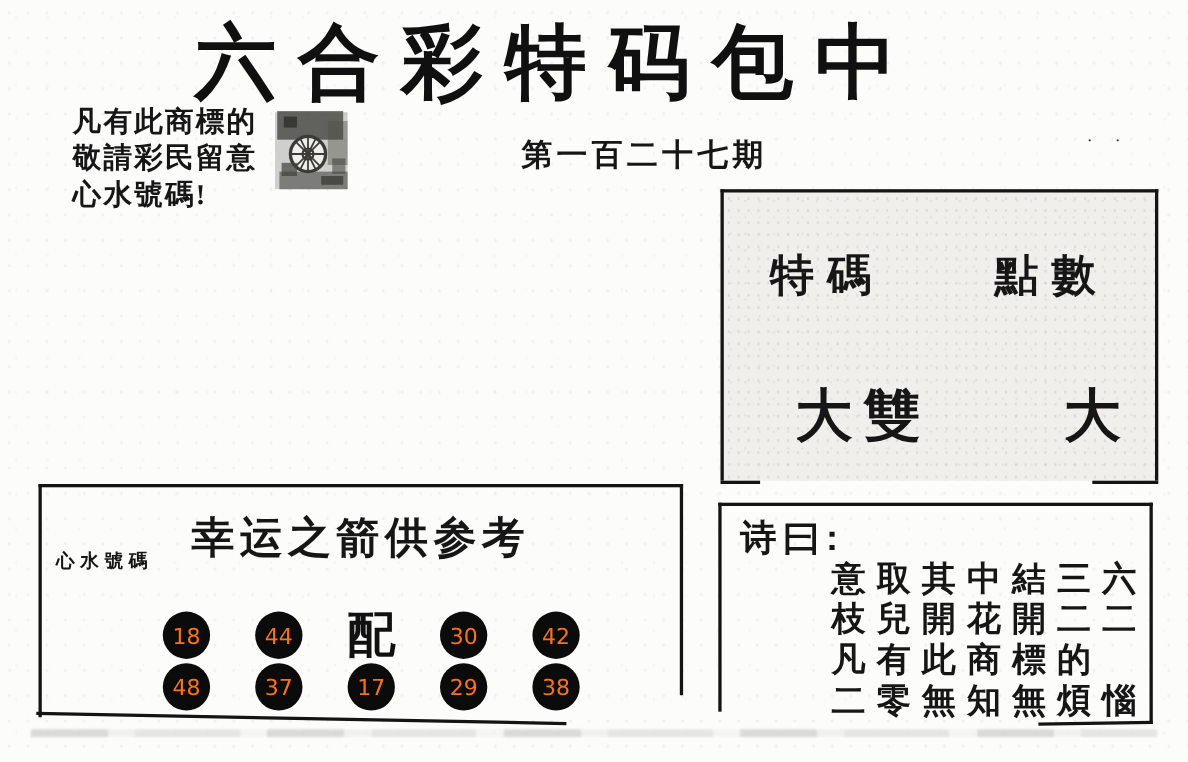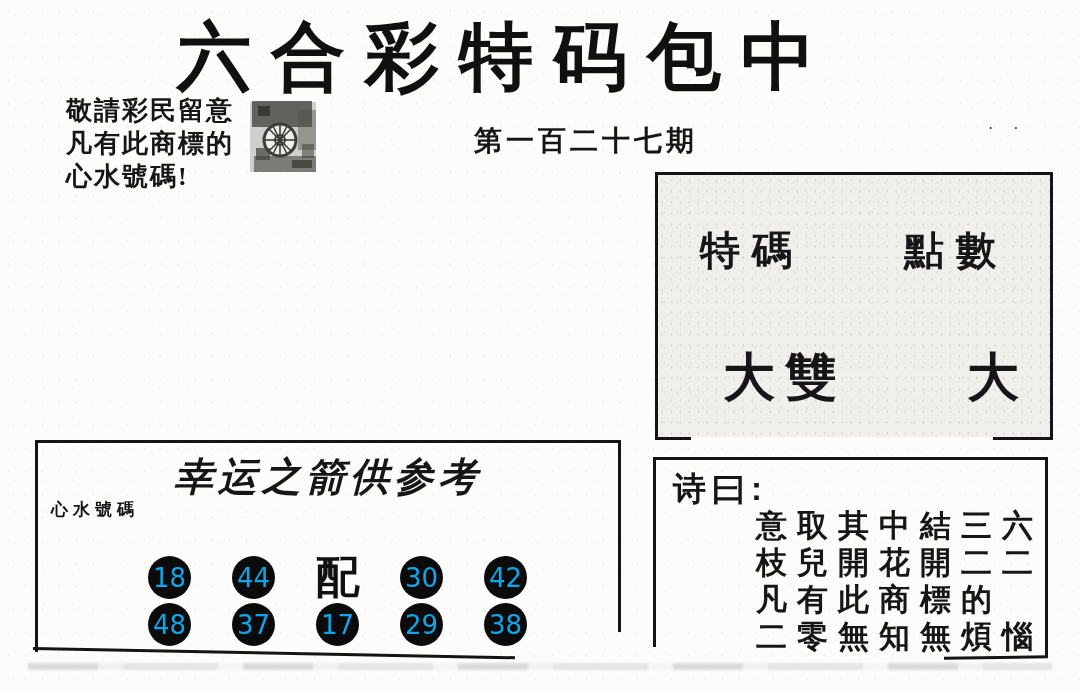--- a/index.html
+++ b/index.html
@@ -105,42 +105,41 @@
     z-index:2;
   }
   .lb-top{ position:absolute; left:0; top:0; width:100%; height:3px; background:#141414; }
   .lb-left{ position:absolute; left:0; top:0; width:3px; height:212px; background:#141414; }
   .lb-right{ position:absolute; right:0; top:0; width:3px; height:192px; background:#141414; }
   .lb-bottom{
     position:absolute; left:-2px; top:207px; width:482px; height:3px;
     background:#141414; transform:rotate(1.1deg); transform-origin:left center;
   }
   .lucky-title{
-    position:absolute; left:0; top:10px; width:100%;
+    position:absolute; left:0; top:22px; width:100%;
     text-align:center; font-size:39px; font-weight:bold;
     letter-spacing:5px; white-space:nowrap;
     font-family:"Liberation Sans", sans-serif;
-    font-style:italic;
   }
   .lucky-subtitle{
     position:absolute; left:16px; top:58px; width:100%;
     text-align:left; font-size:17px; font-weight:600; letter-spacing:5px;
   }
   .ball-row{
     position:absolute; left:113px;
     display:flex; gap:41px; align-items:center;
   }
   .row1{ top:116px; }
   .row2{ top:163px; }
   .ball{
     width:43px; height:43px; border-radius:50%;
-    background:#0b0b0b; color:#0ea5e9;
+    background:#0b0b0b; color:#f97316;
     display:flex; align-items:center; justify-content:center;
     font-family:"DejaVu Sans", sans-serif;
-    font-size:26px; font-weight:400;
+    font-size:20px; font-weight:400;
   }
   .pair-char{
     width:43px; height:43px;
     display:flex; align-items:center; justify-content:center;
     font-size:44px; font-weight:600; color:#111;
   }
 
   
   .poem-box{ left:653px; top:457px; width:395px; height:205px; z-index:2; }
   .pb-top{ position:absolute; left:0; top:0; width:100%; height:3px; background:#141414; }
@@ -170,22 +169,22 @@
   }
 </style>
 </head>
 <body>
 
 <div class="page">
 
   <div class="abs title">六合彩特码包中</div>
 
   <div class="abs notice">
+    <div class="notice-line">凡有此商標的</div>
     <div class="notice-line">敬請彩民留意</div>
-    <div class="notice-line">凡有此商標的</div>
     <div class="notice-line">心水號碼!</div>
   </div>
 
   <div class="abs stamp">
     <svg width="72" height="74" viewBox="0 0 72 74">
       <rect x="2" y="2" width="66" height="70" fill="#5a5a55" opacity="0.28"></rect>
       <rect x="4" y="1" width="60" height="26" fill="#3c3c38" opacity="0.75"></rect>
       <rect x="6" y="56" width="62" height="16" fill="#44443f" opacity="0.6"></rect>
       <rect x="50" y="10" width="18" height="40" fill="#50504a" opacity="0.45"></rect>
       <circle cx="32" cy="40" r="17" fill="#f2f1ee" opacity="0.9"></circle>

